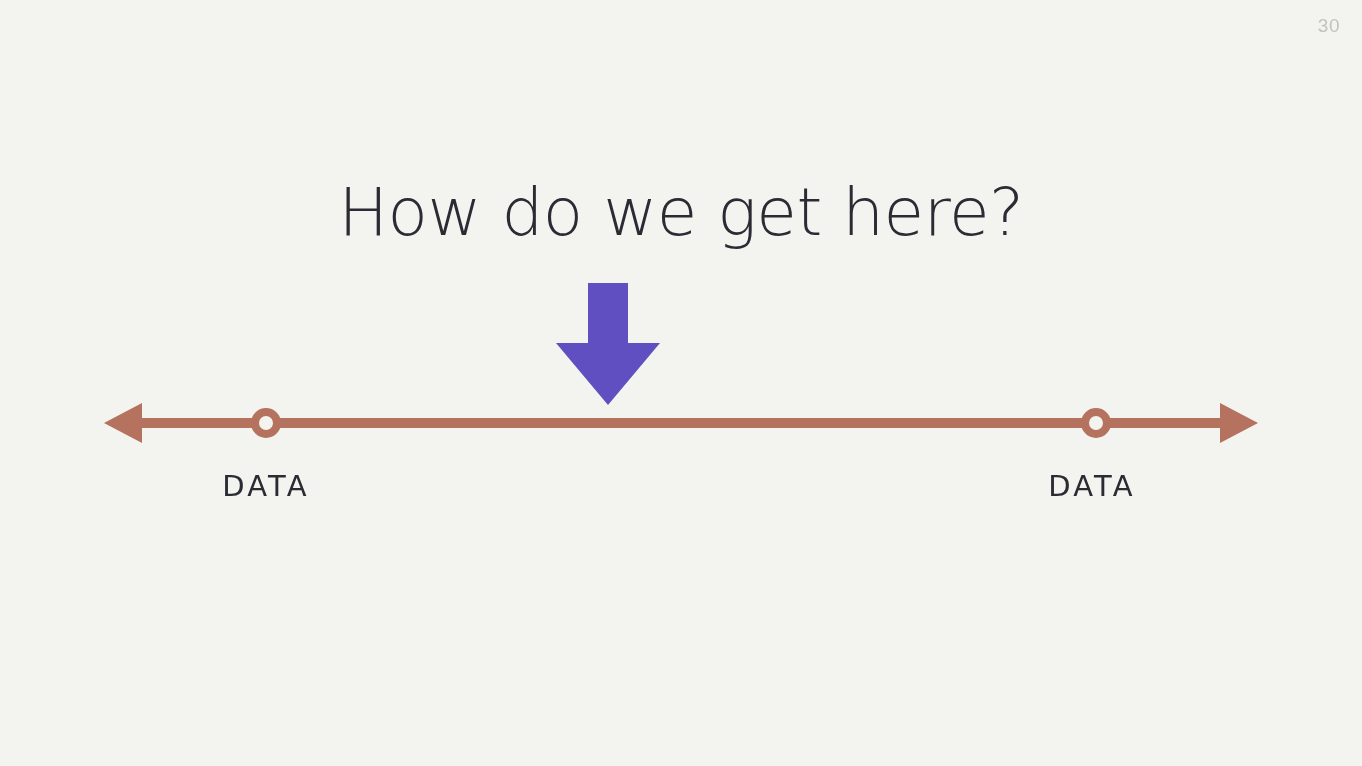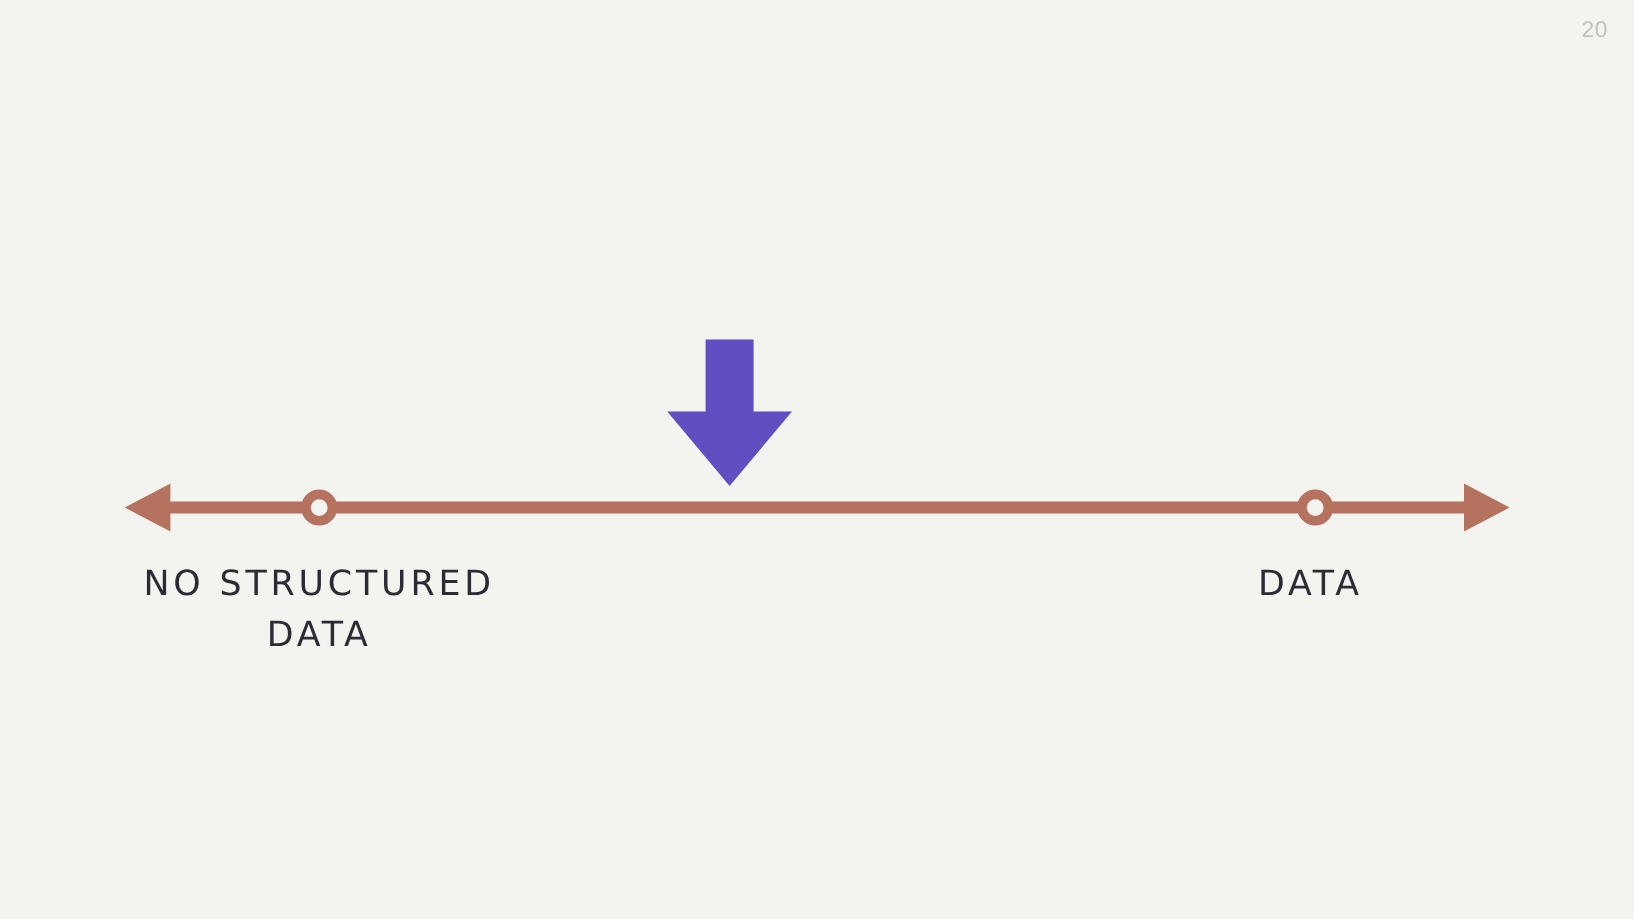--- a/index.html
+++ b/index.html
@@ -75,22 +75,23 @@
     display: block;
   }
   .axis-label.left  { left: 56px;  }
   .axis-label.right { left: 882px; }
 </style>
 </head>
 <body>
 
 <div id="slide">
 
-  <div class="page-number">20</div>
+  <div class="page-number">30</div>
 
+  <div class="slide-title">How do we get here?</div>
 
   <div class="spectrum">
     <svg width="1362" height="766" viewBox="0 0 1362 766">
 
       <g>
         <path d="M588,283 L628,283 L628,343 L660,343 L608,405 L556,343 L588,343 Z" fill="#5f4fc0"></path>
       </g>
 
       <g>
         <line x1="128" y1="423" x2="1242" y2="423" stroke="#b5725e" stroke-width="10"></line>
@@ -99,21 +100,20 @@
       </g>
 
       <g>
         <circle cx="266" cy="423" r="11" fill="#f3f4ef" stroke="#b5725e" stroke-width="8"></circle>
         <circle cx="1096" cy="423" r="11" fill="#f3f4ef" stroke="#b5725e" stroke-width="8"></circle>
       </g>
     </svg>
   </div>
 
   <div class="axis-label left">
-    <span>NO STRUCTURED</span>
     <span class="line2">DATA</span>
   </div>
 
   <div class="axis-label right">
     <span class="line2">DATA</span>
   </div>
 
 </div>
 
 </body></html>

